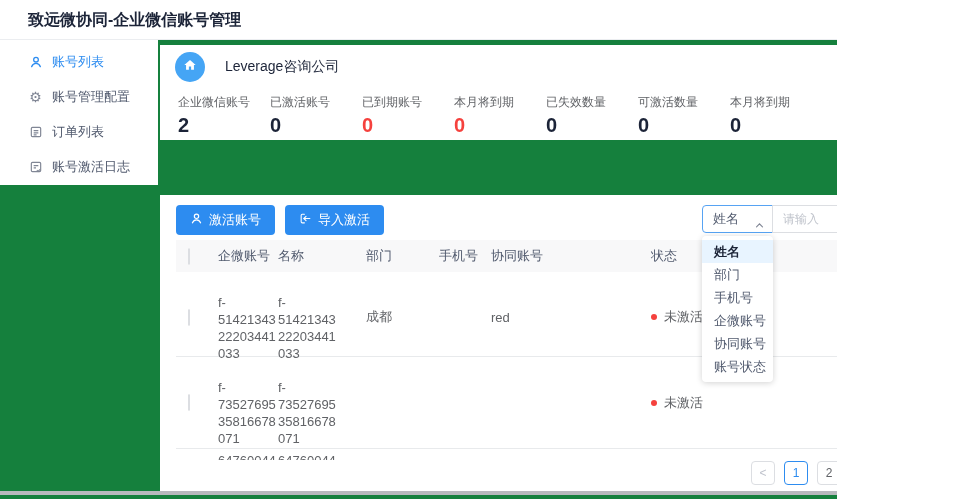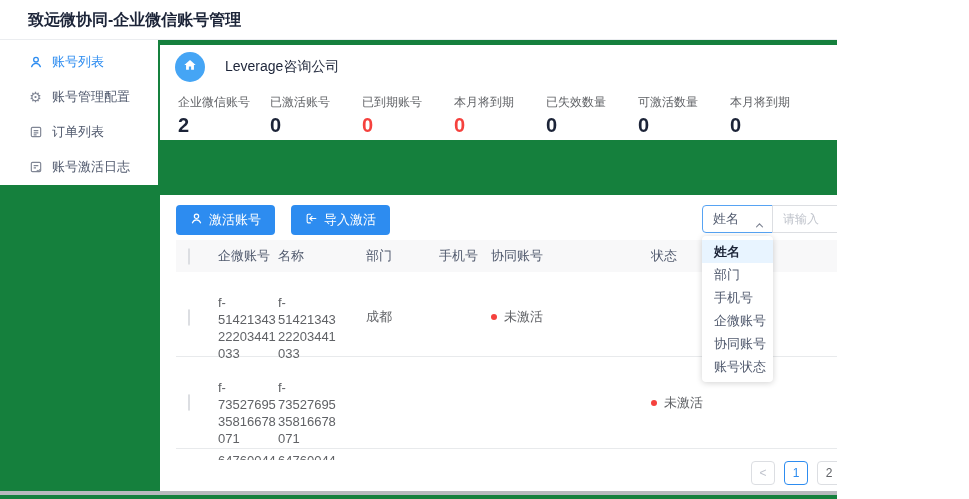--- a/index.html
+++ b/index.html
@@ -29,21 +29,21 @@
   .stat { width:92px; }
   .stat .lbl { font-size:12px; color:#606266; }
   .stat .val { margin-top:3px; font-size:20px; font-weight:700; color:#1c2438; }
   .stat .val.red { color:#f5413d; }
 
   
   .notice { position:absolute; left:160px; top:152px; width:790px; height:32px; background:#fff; line-height:32px; padding-left:15px; font-size:13px; color:#f99e34; }
 
   
   .main-card { position:absolute; left:160px; top:195px; width:790px; height:296px; background:#fff; }
-  .toolbar { position:absolute; left:16px; top:10px; display:flex; gap:16px; }
+  .toolbar { position:absolute; left:16px; top:10px; display:flex; gap:10px; }
   .btn-primary { display:flex; align-items:center; gap:6px; height:30px; padding:0 14px; background:#2d8cf0; border:none; border-radius:4px; color:#fff; font-size:13px; cursor:pointer; }
 
   .filter { position:absolute; left:542px; top:10px; display:flex; }
   .filter-select { position:relative; width:71px; height:28px; border:1px solid #57a3f3; border-radius:4px 0 0 4px; background:#fff; font-size:13px; color:#515a6e; line-height:26px; padding-left:10px; cursor:pointer; }
   .filter-select .caret { position:absolute; right:7px; top:8px; }
   .filter-input { position:relative; width:164px; height:28px; border:1px solid #dcdee2; border-left:1px solid #dcdee2; border-radius:0 4px 4px 0; background:#fff; margin-left:-1px; }
   .filter-input input { width:130px; height:26px; border:none; outline:none; padding-left:10px; font-size:12px; color:#515a6e; background:transparent; }
   .filter-input input::placeholder { color:#c0c4cc; }
   .filter-input .mag { position:absolute; right:8px; top:7px; }
 
@@ -235,20 +235,21 @@
         <div class="cell-wrap">f-
 51421343
 22203441
 033</div>
         <div class="cell-wrap">f-
 51421343
 22203441
 033</div>
         <div>成都</div>
         <div></div>
+        <div>red</div>
         <div class="status-cell">
           <span class="dot"></span>
           <span>未激活</span>
         </div>
         <div></div>
       </div>
       <div class="trow t-grid row-2">
         <div class="cb-cell"><span class="checkbox"></span></div>
         <div class="cell-wrap">f-
 73527695

